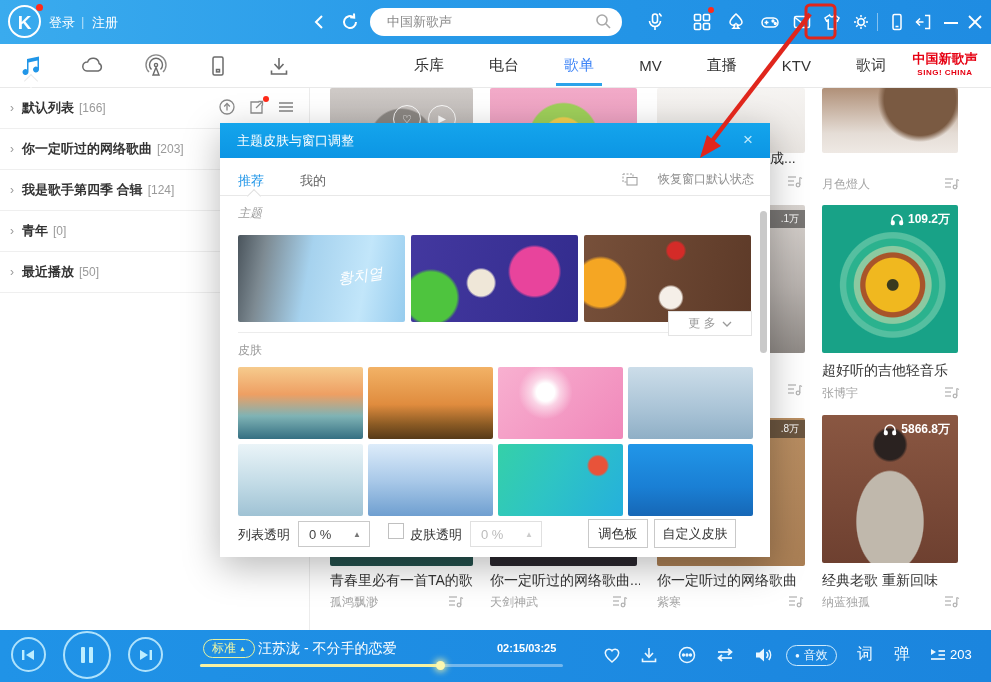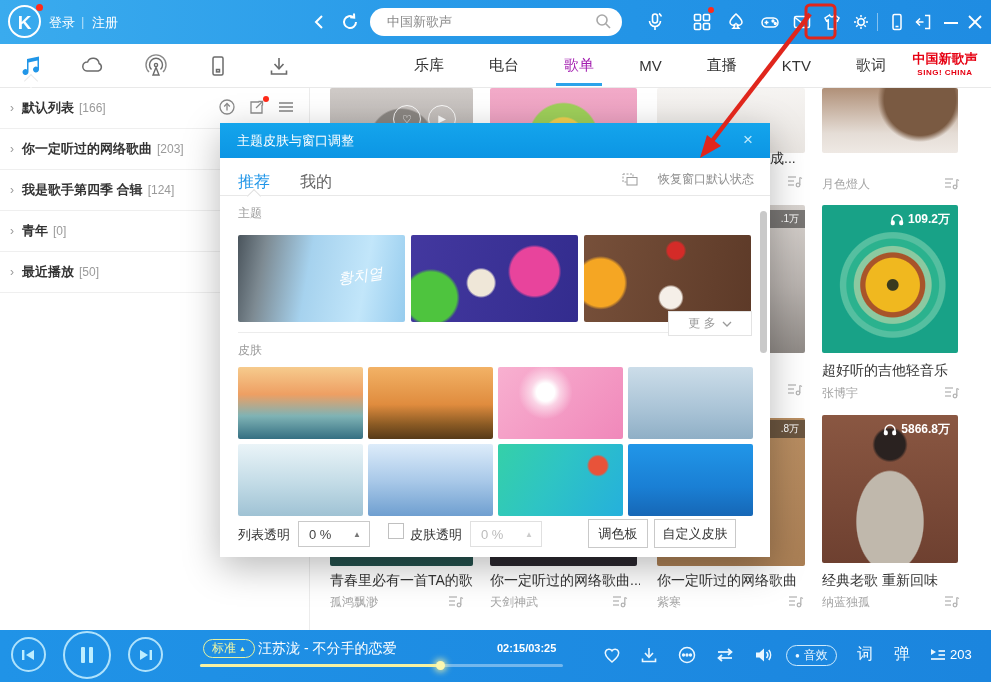--- a/index.html
+++ b/index.html
@@ -17,21 +17,21 @@
   .searchbox{left:370px;top:8px;width:252px;height:28px;background:#fff;border-radius:14px;}
   .searchbox input{border:none;outline:none;background:transparent;width:200px;height:26px;
         margin-left:15px;font-size:13px;color:#888;font-family:inherit;}
   .tico{top:10px;width:24px;height:24px;cursor:pointer;}
   .tdiv{top:13px;width:1px;height:18px;background:rgba(255,255,255,.45);}
   
   .navbar{left:0;top:44px;width:991px;height:44px;background:#fff;border-bottom:1px solid #e9e9e9;box-sizing:border-box;}
   .side-icons{left:0;top:44px;width:310px;height:43px;display:flex;align-items:center;justify-content:space-around;}
   .navtabs{left:400px;top:44px;width:500px;height:43px;display:flex;align-items:center;justify-content:space-between;padding:0 10px;box-sizing:border-box;}
   .navtab{font-size:15px;color:#333;cursor:pointer;position:relative;padding:10px 4px;}
-  .navtab.active{color:#a21caf;}
+  .navtab.active{color:#3b82f6;}
   .navtab.active::after{content:"";position:absolute;left:-4px;right:-4px;bottom:-1px;height:3px;background:#2ba3ea;}
   .brand{right:6px;top:50px;width:80px;text-align:center;color:#e60012;}
   .brand .b1{font-size:13px;font-weight:bold;white-space:nowrap;}
   .brand .b2{font-size:8px;font-weight:bold;letter-spacing:.5px;}
   
   .sidebar{left:0;top:88px;width:310px;height:542px;background:#fff;border-right:1px solid #ececec;box-sizing:border-box;}
   .srow{position:relative;height:40px;border-bottom:1px solid #efefef;display:flex;align-items:center;cursor:pointer;}
   .srow .chev{color:#9a9a9a;font-size:12px;margin:0 8px 0 10px;}
   .srow .nm{font-size:13px;color:#333;}
   .srow .ct{font-size:12px;color:#9a9a9a;margin-left:5px;}
@@ -45,21 +45,21 @@
   .chipdark{background:rgba(30,30,30,.5);color:#fff;font-size:10px;text-align:right;
             padding:2px 6px 2px 0;box-sizing:border-box;}
   .noteico{color:#b5b5b5;}
   
   .dialog{left:220px;top:123px;width:550px;height:434px;background:#fff;z-index:20;
           box-shadow:0 10px 35px rgba(0,0,0,.28);}
   .dlg-head{position:absolute;left:0;top:0;width:550px;height:35px;
             background:linear-gradient(180deg,#14a5ec,#0c95e4);display:flex;align-items:center;}
   .dlg-title{color:#fff;font-size:13px;margin-left:17px;}
   .dlg-close{position:absolute;right:12px;top:7px;color:#bfeafc;font-size:17px;cursor:pointer;width:20px;text-align:center;}
-  .dlg-tab{font-size:16px;color:#666;cursor:pointer;}
+  .dlg-tab{font-size:13px;color:#666;cursor:pointer;}
   .dlg-tab.active{color:#2196e8;}
   .notch{position:absolute;width:9px;height:9px;background:#fff;border-left:1px solid #e3e3e3;border-top:1px solid #e3e3e3;transform:rotate(45deg);}
   .seclabel{font-size:12px;color:#9a9a9a;}
   .thumb{position:absolute;cursor:pointer;border-radius:2px;}
   .morebtn{position:absolute;background:#fff;border:1px solid #e3e3e3;color:#9a9a9a;font-size:12px;
            display:flex;align-items:center;justify-content:center;gap:6px;cursor:pointer;}
   .spin{position:absolute;border:1px solid #c9c9c9;height:26px;box-sizing:border-box;background:#fff;
         font-size:13px;color:#444;display:flex;align-items:center;cursor:pointer;}
   .spin .val{margin-left:10px;flex:1;}
   .spin .ar{font-size:8px;color:#777;margin-right:8px;}
@@ -440,21 +440,21 @@
   <div class="abs" style="left:0;top:72px;width:550px;height:1px;background:#e8e8e8;"></div>
   <span class="notch" style="left:29px;top:68px;border-color:#e0e0e0;"></span>
   <div class="abs" style="right:16px;top:48px;display:flex;align-items:center;gap:20px;cursor:pointer;">
     <svg width="16" height="13" viewBox="0 0 16 13" fill="none">
         <rect x="1" y="1" width="10" height="8" stroke="#9a9a9a" stroke-dasharray="2 1.5"></rect>
         <rect x="5" y="4.5" width="10" height="7.5" stroke="#9a9a9a" fill="#fff"></rect>
       </svg>
     <span style="font-size:12px;color:#8e8e8e;">恢复窗口默认状态</span>
   </div>
 
-  <span class="seclabel abs" style="left:18px;top:82px;">主题</span>
+  <span class="seclabel abs" style="left:18px;top:82px;font-style:italic;">主题</span>
   <div class="thumb" style="left: 18px; top: 112px; width: 167px; height: 87px; background: linear-gradient(100deg, rgb(74, 84, 92) 0%, rgb(125, 138, 146) 16%, rgb(166, 210, 238) 42%, rgb(194, 230, 250) 74%, rgb(150, 204, 238) 100%);">
     <span style="position:absolute;right:22px;top:32px;color:#fff;font-size:15px;font-style:italic;transform:rotate(-8deg);">황치열</span>
   </div>
   <div class="thumb" style="left: 191px; top: 112px; width: 167px; height: 87px; background: radial-gradient(circle at 12% 72%, rgb(78, 196, 62) 0px, rgb(78, 196, 62) 16%, rgba(0, 0, 0, 0) 18%), radial-gradient(circle at 74% 42%, rgb(232, 68, 156) 0px, rgb(232, 68, 156) 18%, rgba(0, 0, 0, 0) 20%), radial-gradient(circle at 42% 55%, rgb(239, 231, 216) 0px, rgb(239, 231, 216) 12%, rgba(0, 0, 0, 0) 14%), linear-gradient(100deg, rgb(67, 56, 159) 0%, rgb(51, 44, 142) 100%);"></div>
   <div class="thumb" style="left: 364px; top: 112px; width: 167px; height: 87px; background: radial-gradient(circle at 10% 55%, rgb(245, 166, 35) 0px, rgb(245, 166, 35) 15%, rgba(0, 0, 0, 0) 17%), radial-gradient(circle at 52% 72%, rgb(245, 239, 232) 0px, rgb(245, 239, 232) 10%, rgba(0, 0, 0, 0) 12%), radial-gradient(circle at 55% 18%, rgb(212, 43, 40) 0px, rgb(212, 43, 40) 7%, rgba(0, 0, 0, 0) 9%), linear-gradient(100deg, rgb(119, 80, 58) 0%, rgb(93, 58, 40) 100%);"></div>
   <div class="abs" style="left:18px;top:209px;width:514px;height:1px;background:#ececec;"></div>
   <div class="morebtn" style="left:448px;top:188px;width:82px;height:23px;">
     <span>更 多</span>
     <svg width="10" height="6" viewBox="0 0 10 6" fill="none" stroke="#9a9a9a" stroke-width="1.3">
         <polyline points="1,1 5,5 9,1"></polyline>

